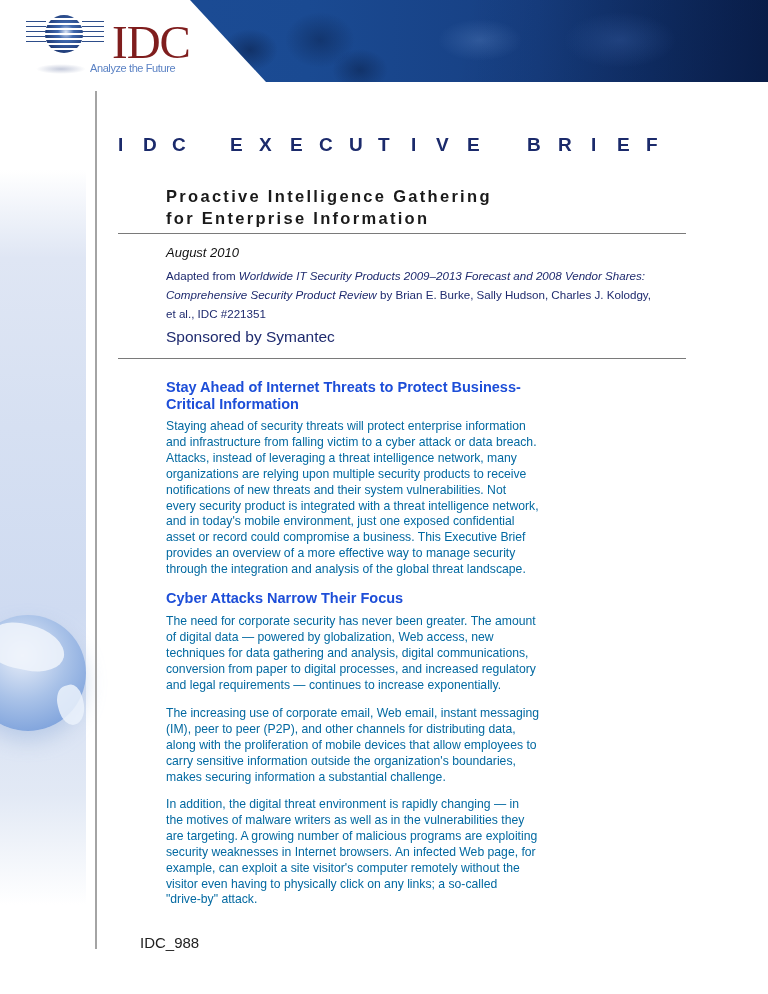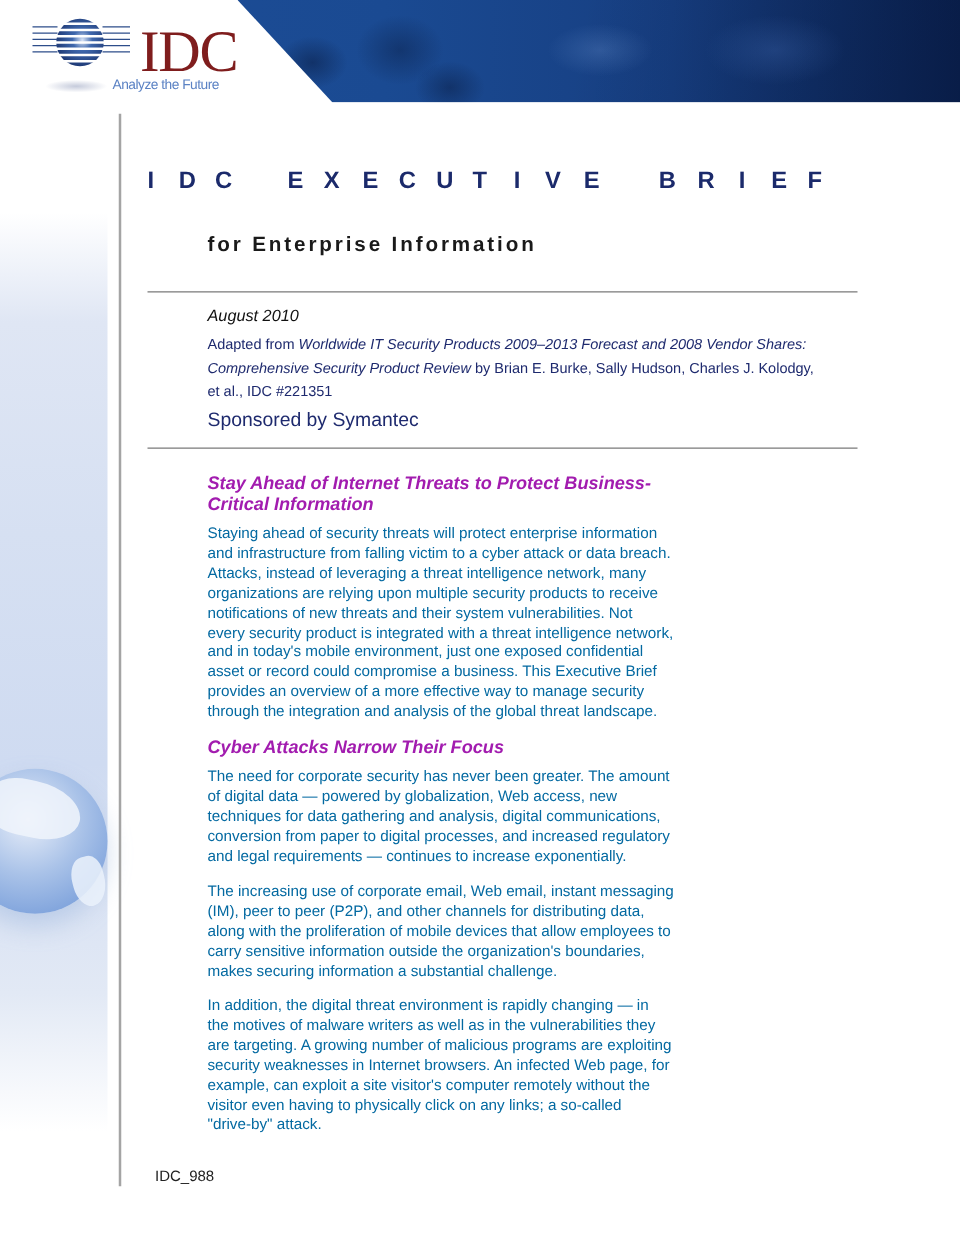--- a/index.html
+++ b/index.html
@@ -78,27 +78,27 @@
   .hrule { position: absolute; left: 118px; width: 568px; height: 1px; background: #7a7a7a; }
 
   .date { position: absolute; left: 166px; top: 245px; font-style: italic; font-size: 13px; color: #111; }
   .adapted {
     position: absolute; left: 166px; top: 266px; width: 525px;
     font-family: "Liberation Sans", sans-serif; font-size: 11.6px; line-height: 19px; color: #1e2a6e;
   }
   .adapted i { font-style: italic; }
   .sponsor { position: absolute; left: 166px; top: 328px; font-size: 15.5px; color: #1e2a6e; }
 
-  .h2 { position: absolute; left: 166px; font-weight: bold; font-size: 14.5px; line-height: 17px; color: #a21caf; font-style: italic; }
+  .h2 { position: absolute; left: 166px; font-weight: bold; font-size: 14.5px; line-height: 17px; color: #1d4ed8; }
   .para {
     position: absolute; left: 166px; width: 400px; font-size: 12.2px; line-height: 15.9px; color: #0369a1;
   }
   .para .ln { display: block; white-space: nowrap; }
 
-  .footer-id { position: absolute; left: 104px; top: 934px; font-size: 12px; color: #222; padding-left: 20px; }
+  .footer-id { position: absolute; left: 120px; top: 934px; font-size: 15px; color: #222; padding-left: 20px; }
 </style>
 </head>
 <body>
 
 <div class="banner"></div>
 <div class="banner-shade"></div>
 
 <div class="logo">
   <svg class="logo-globe" viewBox="0 0 85 40">
     <defs>
@@ -157,20 +157,21 @@
   <span style="left:318px">V</span>
   <span style="left:349px">E</span>
   <span style="left:409px">B</span>
   <span style="left:440px">R</span>
   <span style="left:473px">I</span>
   <span style="left:499px">E</span>
   <span style="left:528px">F</span>
 </div>
 
 <div class="title">
+  <div>Proactive Intelligence Gathering</div>
   <div>for Enterprise Information</div>
 </div>
 
 <div class="hrule" style="top:233px"></div>
 
 <div class="date">August 2010</div>
 
 <div class="adapted">
   <span>Adapted from </span><i>Worldwide IT Security Products 2009–2013 Forecast and 2008 Vendor Shares:</i><br>
   <i>Comprehensive Security Product Review</i><span> by Brian E. Burke, Sally Hudson, Charles J. Kolodgy,</span><br>

